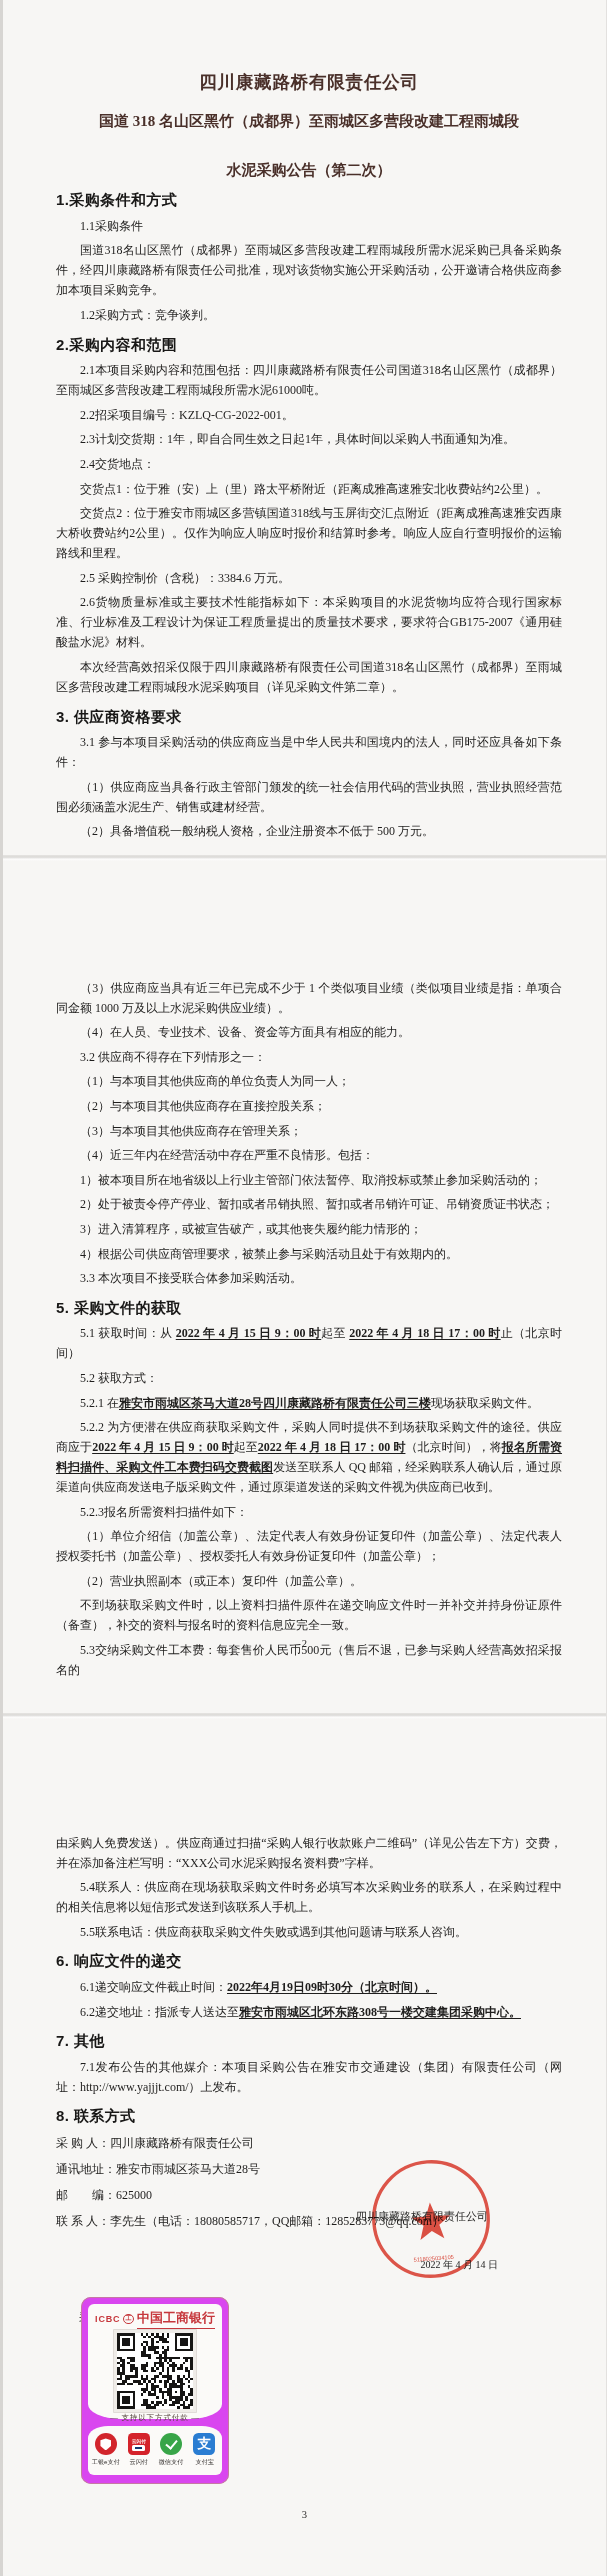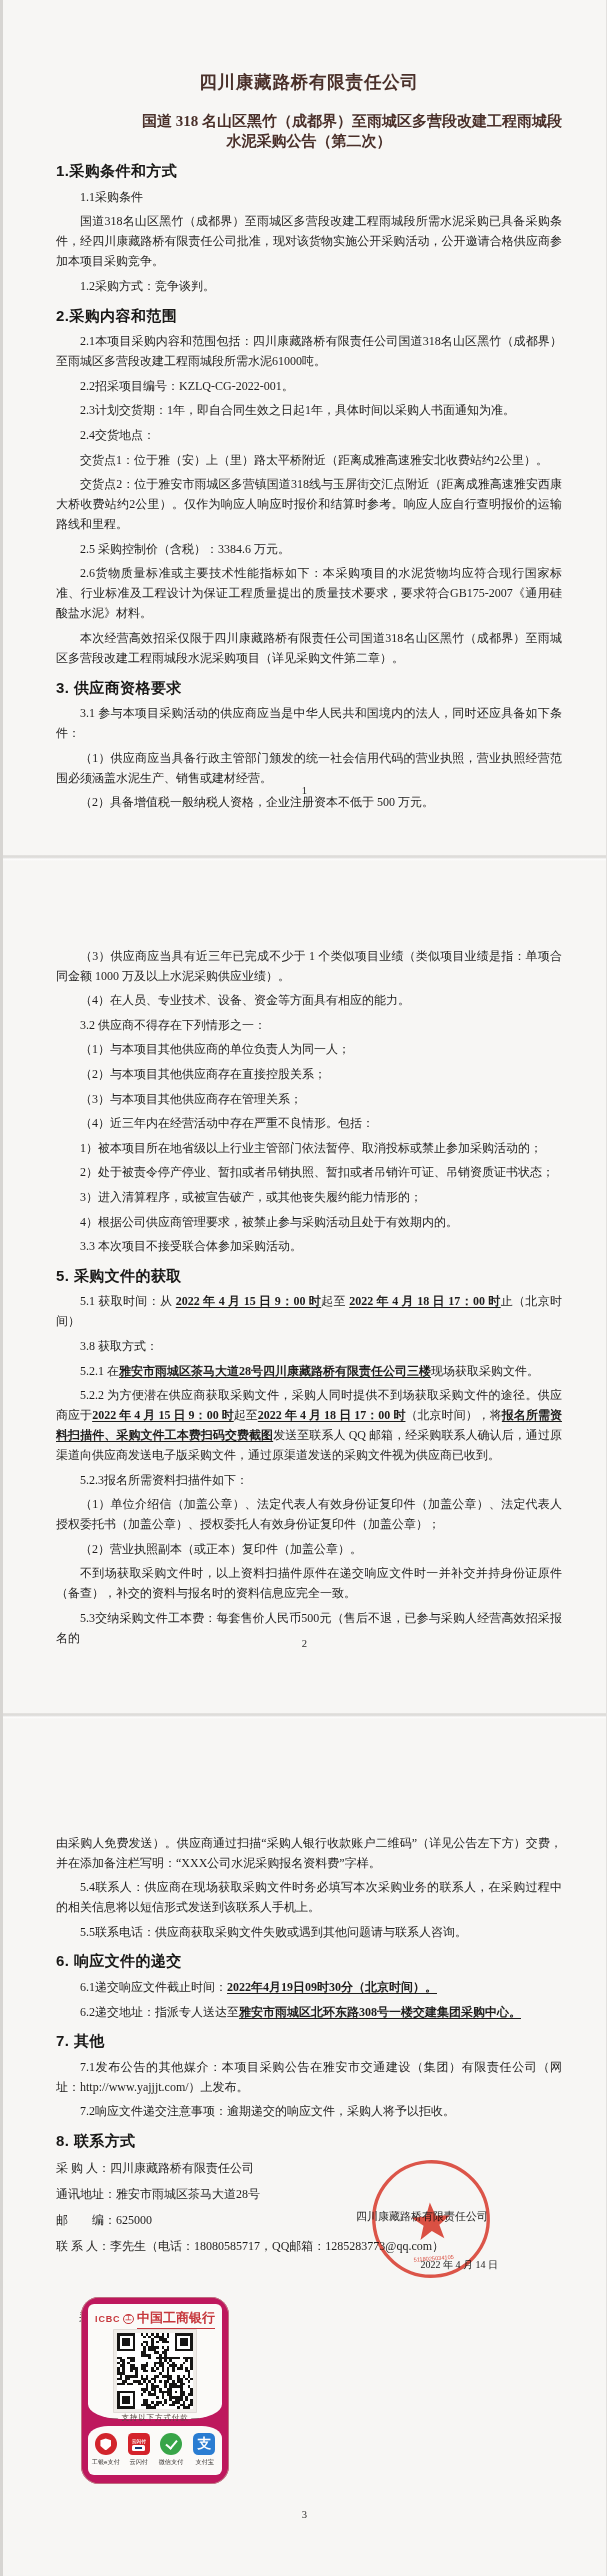--- a/index.html
+++ b/index.html
@@ -5,30 +5,30 @@
   html,body{margin:0;padding:0;background:#e9e7e5;}
   .canvas{
     position:relative;width:607px;height:2576px;margin:0;
     background:#f6f5f3;box-sizing:border-box;
     border-left:3.8px solid #d7d5d2;border-right:1.5px solid #e3e1df;
     font-family:"Liberation Serif","DejaVu Serif",serif;
     color:#1f1e1d;overflow:hidden;
   }
   .page{position:relative;box-sizing:border-box;padding:0 44px 0 53px;background:#f7f6f4;}
   .page-1{height:858px;padding-top:70px;}
-  .page-2{height:858px;padding-top:83px;}
+  .page-2{height:858px;padding-top:115px;}
   .page-3{height:859px;padding-top:112px;}
   .page + .page::before{
     content:"";position:absolute;left:-53px;right:-44px;top:-3px;height:6px;
     background:linear-gradient(to bottom,#dedcd9 0%,#cfcdca 35%,#ffffff 70%,#f7f6f4 100%);
     opacity:.7;
   }
   .doc-title{font-weight:bold;text-align:center;color:#4a302a;}
   .t1{font-size:17.5px;line-height:24px;margin-bottom:16.7px;letter-spacing:0.8px;}
-  .t2{font-size:15px;line-height:20.5px;margin-bottom:0;text-align:right;}
+  .t2{font-size:15px;line-height:20.5px;margin-bottom:29px;}
   .t3{font-size:15px;line-height:20.5px;margin-bottom:6px;}
   .h{font-weight:bold;font-size:15px;line-height:23px;margin:7.6px 0 4.6px;color:#191817;
      font-family:"Liberation Sans","DejaVu Sans",sans-serif;letter-spacing:0.4px;}
   .p{font-size:12px;line-height:20px;margin:4.6px 0;text-indent:2em;text-align:justify;}
   .p0{font-size:12px;line-height:20px;margin:4.6px 0;text-indent:0;text-align:justify;}
   .cl{font-size:12px;line-height:20px;margin:6px 0;text-indent:0;}
   .u{text-decoration:underline;text-underline-offset:2.3px;font-weight:bold;}
   .bu{font-weight:bold;text-decoration:underline;text-underline-offset:2.3px;}
   .pagenum{position:absolute;left:0;right:0;text-align:center;font-size:10.6px;color:#2a2928;}
   .pn-1{bottom:62px;} .pn-2{bottom:67px;} .pn-3{bottom:55px;}
@@ -37,21 +37,21 @@
   .seal-svg{position:absolute;left:364px;top:439px;width:128px;height:128px;
     mix-blend-mode:multiply;opacity:.92;transform:rotate(-4deg);}
   .sign-company{position:absolute;left:343px;top:493px;width:152px;text-align:center;
     font-size:11px;color:#252423;}
   .sign-date{position:absolute;left:343px;top:542px;width:152px;text-align:right;
     font-size:10px;color:#252423;}
 
   
   .qr-label{position:absolute;left:76px;top:594px;font-size:11.8px;color:#23211f;letter-spacing:0.8px;}
   .bank-card{position:absolute;left:78px;top:581px;width:148px;height:187px;box-sizing:border-box;
-    background:#be185d;border-radius:18px;padding:6.8px 6.8px 6px;box-shadow:0 0 0 0.8px #c0888a inset;}
+    background:#d946ef;border-radius:10px;padding:6.8px 6.8px 6px;box-shadow:0 0 0 0.8px #c0888a inset;}
   .card-top{background:#fbfaf8;border-radius:6px 6px 32px 32px / 6px 6px 15px 15px;
     height:115px;display:flex;flex-direction:column;align-items:center;}
   .card-head{display:flex;align-items:center;gap:3px;margin-top:5.3px;}
   .icbc-word{font-family:"Liberation Sans",sans-serif;font-weight:bold;font-size:9px;
     color:#c6373c;letter-spacing:0.8px;}
   .icbc-logo{width:10.6px;height:10.6px;border:1.2px solid #c6373c;border-radius:50%;
     display:flex;align-items:center;justify-content:center;font-size:6px;font-weight:bold;
     color:#c6373c;box-sizing:border-box;}
   .icbc-name{font-size:13px;font-weight:bold;color:#c6373c;border-bottom:0.8px solid #c6373c;
     padding-bottom:0.8px;}
@@ -124,21 +124,21 @@
     <p class="p">（4）近三年内在经营活动中存在严重不良情形。包括：</p>
     <p class="p">1）被本项目所在地省级以上行业主管部门依法暂停、取消投标或禁止参加采购活动的；</p>
     <p class="p">2）处于被责令停产停业、暂扣或者吊销执照、暂扣或者吊销许可证、吊销资质证书状态；</p>
     <p class="p">3）进入清算程序，或被宣告破产，或其他丧失履约能力情形的；</p>
     <p class="p">4）根据公司供应商管理要求，被禁止参与采购活动且处于有效期内的。</p>
     <p class="p">3.3 本次项目不接受联合体参加采购活动。</p>
 
 
     <div class="h">5. 采购文件的获取</div>
     <p class="p"><span>5.1 获取时间：从 </span><span class="u">2022 年 4 月 15 日 9：00 时</span><span>起至 </span><span class="u">2022 年 4 月  18 日 17：00 时</span><span>止（北京时间）</span></p>
-    <p class="p">3.8 获取方式：</p>
+    <p class="p">5.2 获取方式：</p>
     <p class="p"><span>5.2.1 在</span><span class="u">雅安市雨城区茶马大道28号四川康藏路桥有限责任公司三楼</span><span>现场获取采购文件。</span></p>
     <p class="p"><span>5.2.2 为方便潜在供应商获取采购文件，采购人同时提供不到场获取采购文件的途径。供应商应于</span><span class="u">2022 年 4 月 15 日 9：00 时</span><span>起至</span><span class="u">2022 年 4 月  18 日 17：00 时</span><span>（北京时间），将</span><span class="bu">报名所需资料扫描件、采购文件工本费扫码交费截图</span><span>发送至联系人 QQ 邮箱，经采购联系人确认后，通过原渠道向供应商发送电子版采购文件，通过原渠道发送的采购文件视为供应商已收到。</span></p>
     <p class="p">5.2.3报名所需资料扫描件如下：</p>
     <p class="p">（1）单位介绍信（加盖公章）、法定代表人有效身份证复印件（加盖公章）、法定代表人授权委托书（加盖公章）、授权委托人有效身份证复印件（加盖公章）；</p>
     <p class="p">（2）营业执照副本（或正本）复印件（加盖公章）。</p>
     <p class="p">不到场获取采购文件时，以上资料扫描件原件在递交响应文件时一并补交并持身份证原件（备查），补交的资料与报名时的资料信息应完全一致。</p>
     <p class="p">5.3交纳采购文件工本费：每套售价人民币500元（售后不退，已参与采购人经营高效招采报名的</p>
 
     <div class="pagenum pn-2">2</div>
   </div>
@@ -147,21 +147,20 @@
     <p class="p0">由采购人免费发送）。供应商通过扫描“采购人银行收款账户二维码”（详见公告左下方）交费，并在添加备注栏写明：“XXX公司水泥采购报名资料费”字样。</p>
     <p class="p">5.4联系人：供应商在现场获取采购文件时务必填写本次采购业务的联系人，在采购过程中的相关信息将以短信形式发送到该联系人手机上。</p>
     <p class="p">5.5联系电话：供应商获取采购文件失败或遇到其他问题请与联系人咨询。</p>
 
     <div class="h">6. 响应文件的递交</div>
     <p class="p"><span>6.1递交响应文件截止时间：</span><span class="u">2022年4月19日09时30分（北京时间）。</span></p>
     <p class="p"><span>6.2递交地址：指派专人送达至</span><span class="u">雅安市雨城区北环东路308号一楼交建集团采购中心。</span></p>
 
     <div class="h">7. 其他</div>
     <p class="p">7.1发布公告的其他媒介：本项目采购公告在雅安市交通建设（集团）有限责任公司（网址：http://www.yajjjt.com/）上发布。</p>
-    <p class="p">7.2响应文件递交注意事项：逾期递交的响应文件，采购人将予以拒收。</p>
 
     <div class="h">8. 联系方式</div>
     <p class="cl">采 购 人：四川康藏路桥有限责任公司</p>
     <p class="cl">通讯地址：雅安市雨城区茶马大道28号</p>
     <p class="cl">邮　　编：625000</p>
     <p class="cl">联 系 人：李先生（电话：18080585717，QQ邮箱：1285283773@qq.com）</p>
 
     <div class="sign-company">四川康藏路桥有限责任公司</div>
     <div class="sign-date">2022 年 4 月 14 日</div>
 

